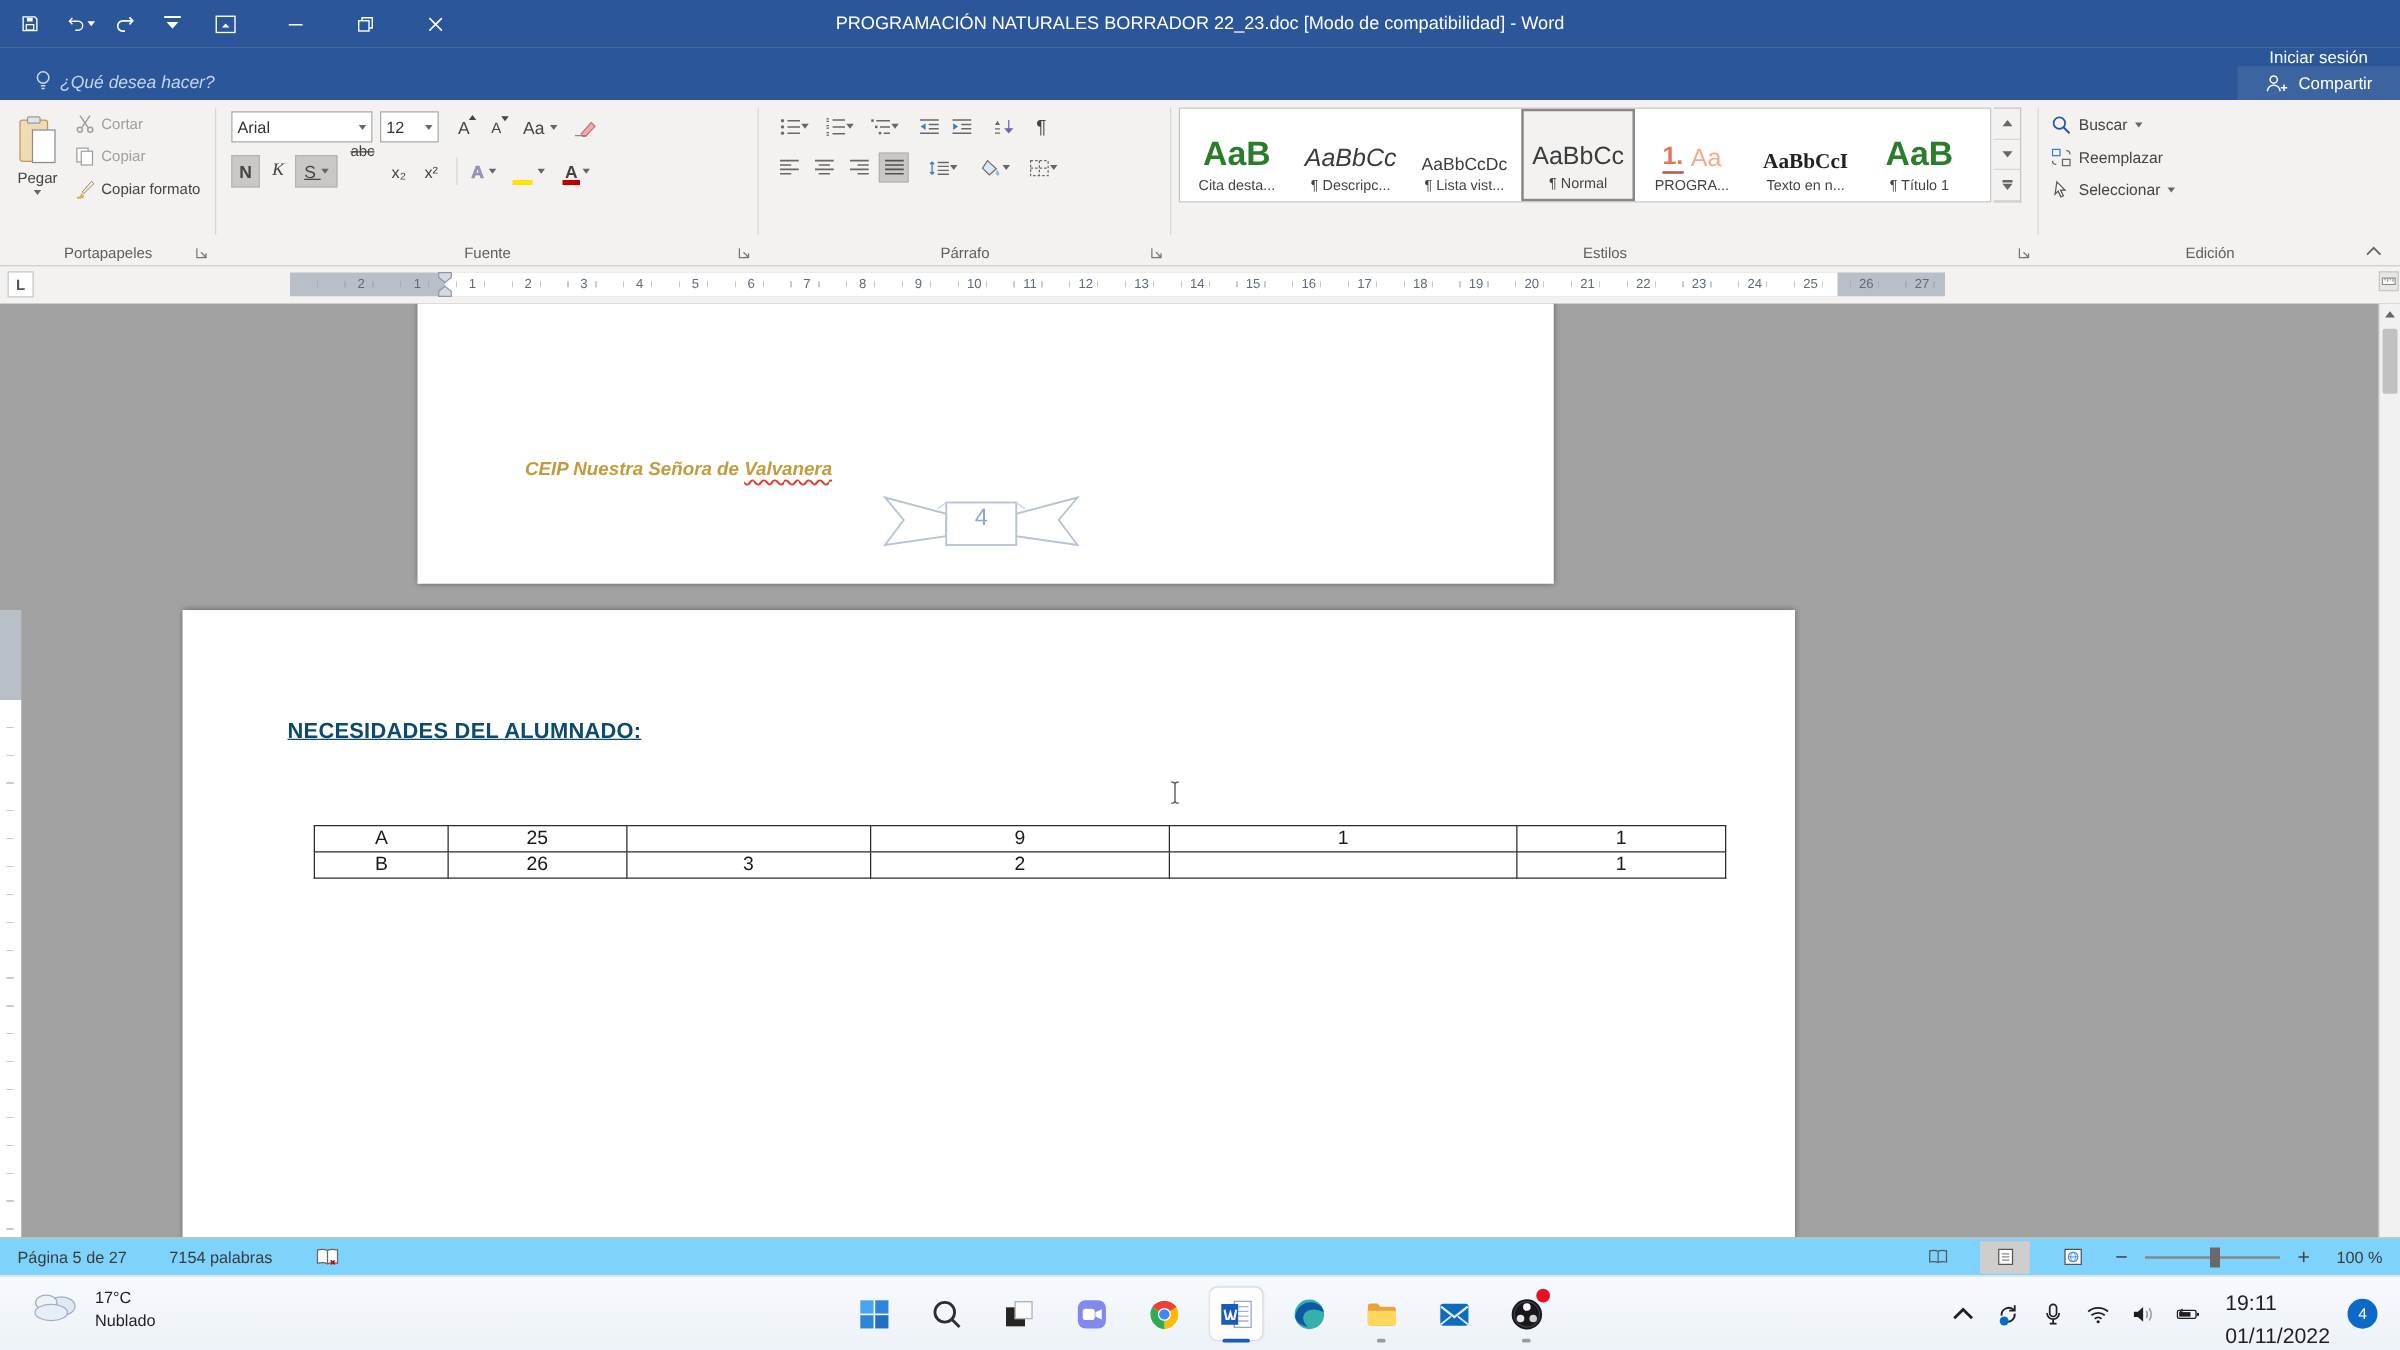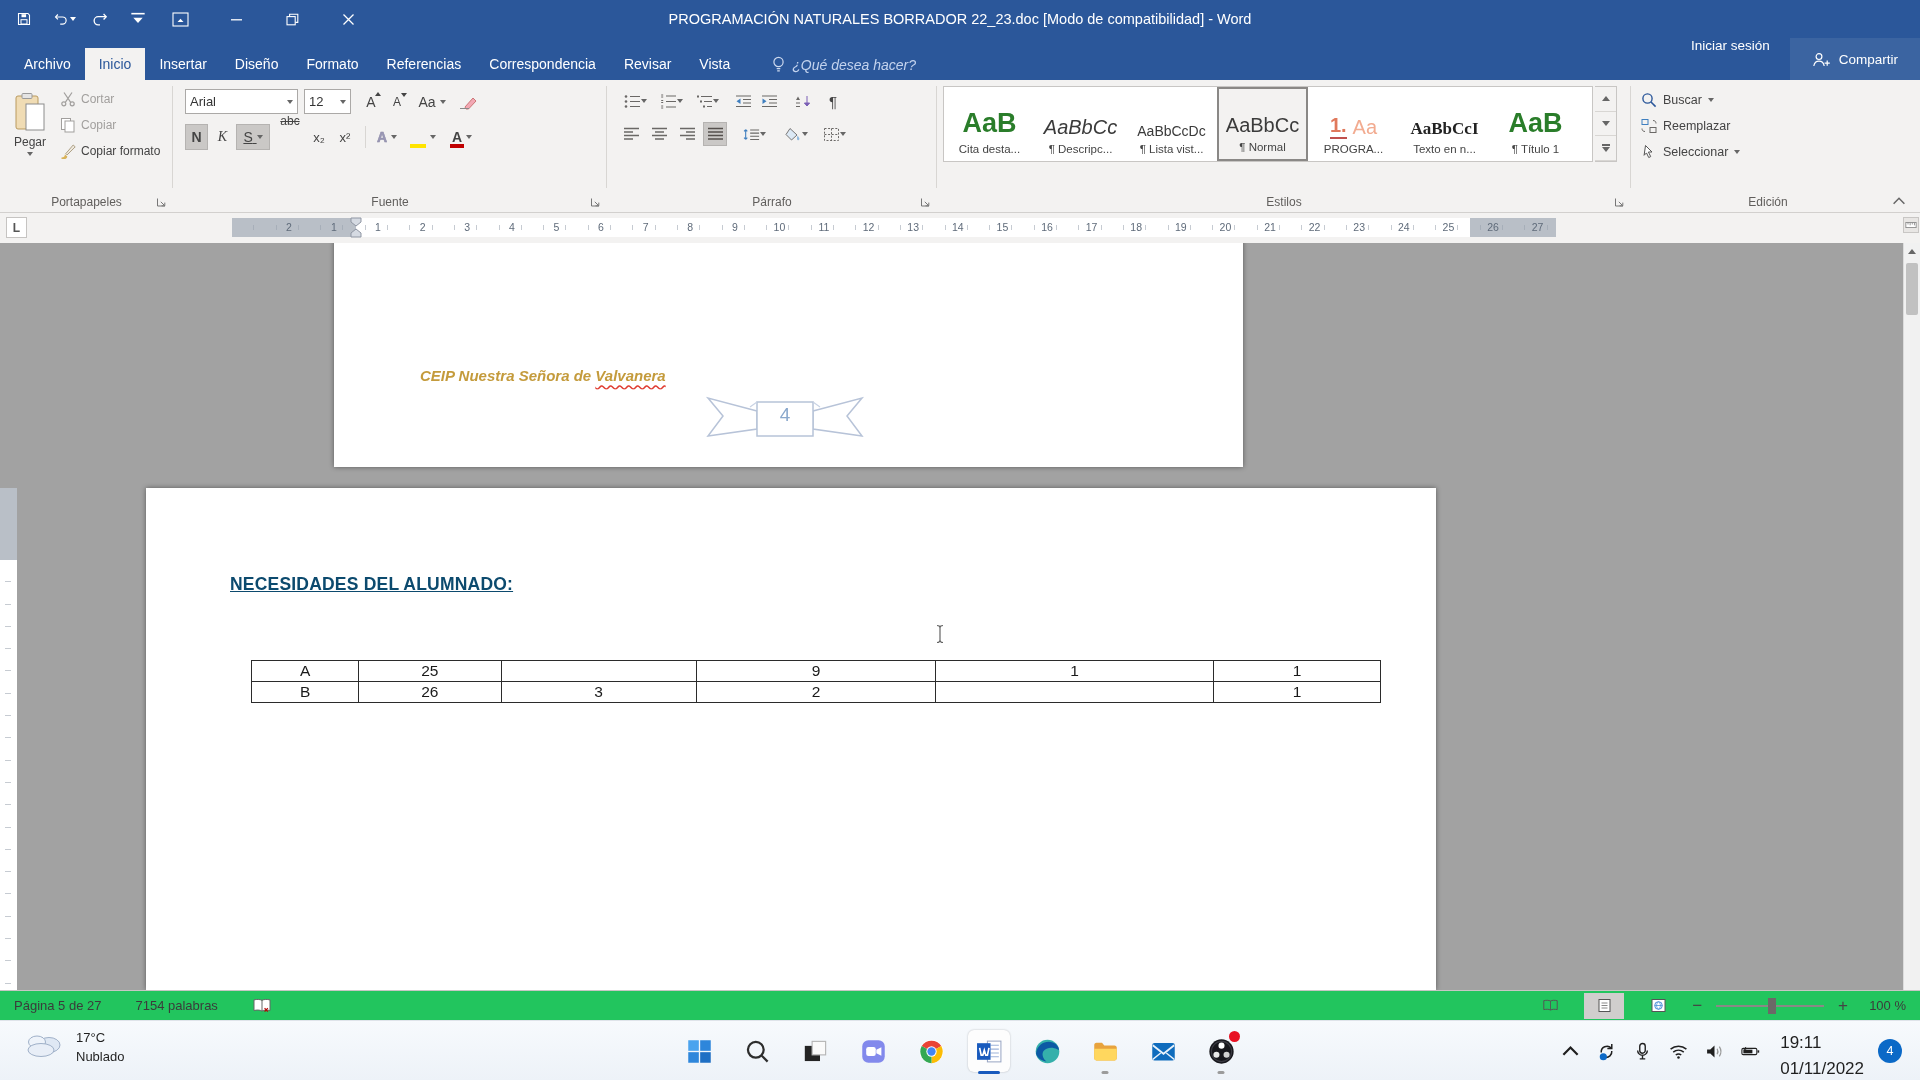--- a/index.html
+++ b/index.html
@@ -20,21 +20,21 @@
   #wincontrols .wbtn{width:56px;height:38px;display:flex;align-items:center;justify-content:center;}
   #wincontrols .wbtn .ic{width:13px;height:13px;}
   #wincontrols .wbtn:first-child .ic{width:17px;height:15px;}
   
   #menubar{left:0;top:38px;width:1920px;height:42px;background:#2b579a;display:flex;align-items:flex-end;}
   #tabs{display:flex;align-items:flex-end;padding-left:10px;}
   .tab{height:32px;line-height:32px;padding:0 14px;font-size:14px;color:#fff;white-space:nowrap;}
   .tab.active{background:#f3f2f1;color:#2b579a;}
   #helpbox{display:flex;align-items:center;gap:7px;margin:0 0 7px 28px;font-size:14px;color:#c3d3ee;font-style:italic;}
   #helpbox .ic{width:13px;height:17px;}
-  #mb-right{margin-left:auto;display:flex;height:42px;}
+  #mb-right{margin-left:auto;display:flex;align-items:center;height:42px;flex-direction:column;}
   #signin{font-size:13.5px;color:#fff;padding:0 20px;}
   #share{display:flex;align-items:center;gap:8px;font-size:13.5px;color:#fff;background:rgba(255,255,255,.08);height:42px;padding:0 22px;}
   #share .ic{width:19px;height:15px;}
   
   #ribbon{left:0;top:80px;width:1920px;height:133px;background:#f3f2f1;border-bottom:1px solid #d2d0ce;}
   .rgroup{position:absolute;top:0;height:132px;}
   .rgroup .gdivider{position:absolute;right:0;top:6px;bottom:24px;width:1px;background:#d8d6d3;}
   .glabel{position:absolute;bottom:3px;left:0;right:0;text-align:center;font-size:12px;color:#605e5c;}
   .glauncher{position:absolute;bottom:4px;right:6px;width:11px;height:11px;}
   .btxt{font-size:12px;color:#444;}
@@ -108,21 +108,21 @@
   #banner .pnum{position:absolute;left:0;right:0;top:13px;text-align:center;font-size:19px;color:#8aa8cc;}
   #heading{position:absolute;left:84px;top:86px;font-size:17.5px;font-weight:bold;color:#0c4a6e;text-decoration:underline;letter-spacing:.2px;}
   #ibeam{position:absolute;left:789px;top:136px;width:10px;height:20px;opacity:.85;}
   #doctable{position:absolute;left:105px;top:172px;width:1130px;border-collapse:collapse;table-layout:fixed;font-size:15.5px;color:#1a1a1a;}
   #doctable td,#doctable th{border:1px solid #2b2b2b;text-align:center;font-weight:normal;height:21px;line-height:20px;padding:0;overflow:hidden;white-space:nowrap;}
   
   #vscroll{left:1903px;top:243px;width:17px;height:747px;background:#f1f1f1;border-left:1px solid #dcdcdc;}
   #vscroll .arr{position:absolute;left:4px;top:6px;}
   #vscroll .thumb{position:absolute;left:2px;top:20px;width:12px;height:52px;background:#c1c1c1;border-radius:2px;}
   
-  #statusbar{left:0;top:990px;width:1920px;height:30px;background:#22c55e;border-top:1px solid #c8c6c4;display:flex;align-items:center;font-size:13px;color:#3b3b3b;}
+  #statusbar{left:0;top:990px;width:1920px;height:30px;background:#7dd3fc;border-top:1px solid #c8c6c4;display:flex;align-items:center;font-size:13px;color:#3b3b3b;}
   #statusbar .sleft{display:flex;align-items:center;gap:34px;padding-left:14px;}
   #statusbar .sright{margin-left:auto;display:flex;align-items:center;gap:14px;padding-right:14px;}
   .viewbtn{width:40px;height:26px;display:flex;align-items:center;justify-content:center;}
   .viewbtn.active{background:#d0cecd;}
   .viewbtn .ic{width:17px;height:15px;}
   #zoomtrack{width:108px;height:2px;background:#8a8886;position:relative;}
   #zoomthumb{position:absolute;left:52px;top:-7px;width:8px;height:16px;background:#6b6967;}
   .zsign{font-size:17px;color:#444;line-height:1;}
   #prooficon{width:20px;height:15px;}
   
@@ -212,31 +212,20 @@
         <span class="ic">
           <svg viewBox="0 0 13 13">
             <path d="M1.5 1.5l10 10M11.5 1.5l-10 10" stroke="#fff" stroke-width="1.3"></path>
           </svg>
         </span>
       </span>
   </div>
 </div>
 
 <div class="abs" id="menubar">
-  <div id="tabs">
-      <span class="tab">Archivo</span>
-      <span class="tab active">Inicio</span>
-      <span class="tab">Insertar</span>
-      <span class="tab">Diseño</span>
-      <span class="tab">Formato</span>
-      <span class="tab">Referencias</span>
-      <span class="tab">Correspondencia</span>
-      <span class="tab">Revisar</span>
-      <span class="tab">Vista</span>
-    </div>
   <div id="helpbox">
     <span class="ic">
         <svg viewBox="0 0 13 17">
           <circle cx="6.5" cy="6" r="4.6" fill="none" stroke="#cdd9ee" stroke-width="1.2"></circle>
           <path d="M4.7 12.6h3.6M5.2 14.8h2.6" stroke="#cdd9ee" stroke-width="1.2"></path>
         </svg>
       </span>
     <span>¿Qué desea hacer?</span>
   </div>
   <div id="mb-right">

